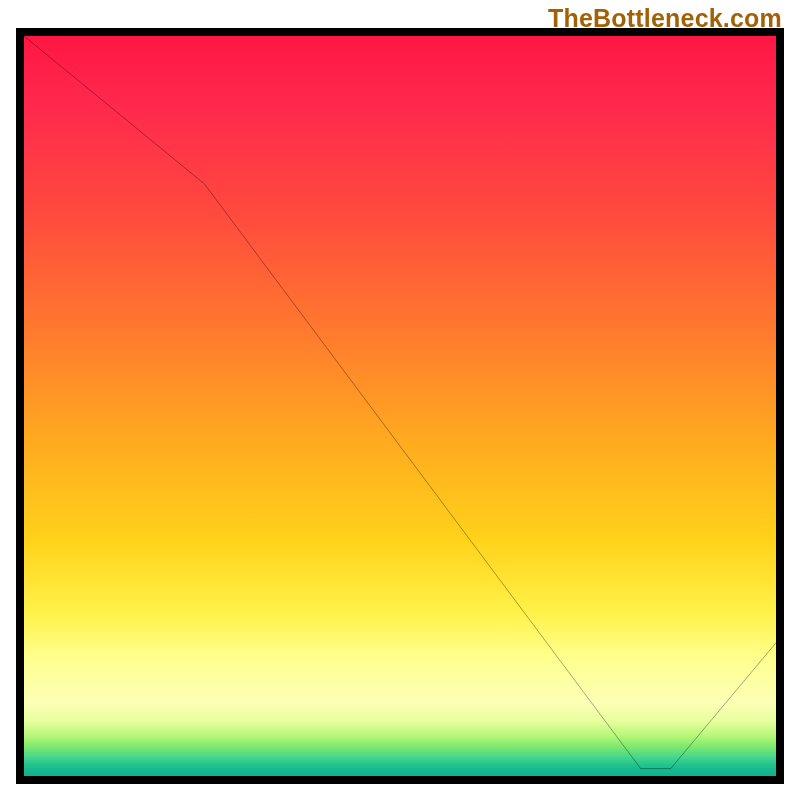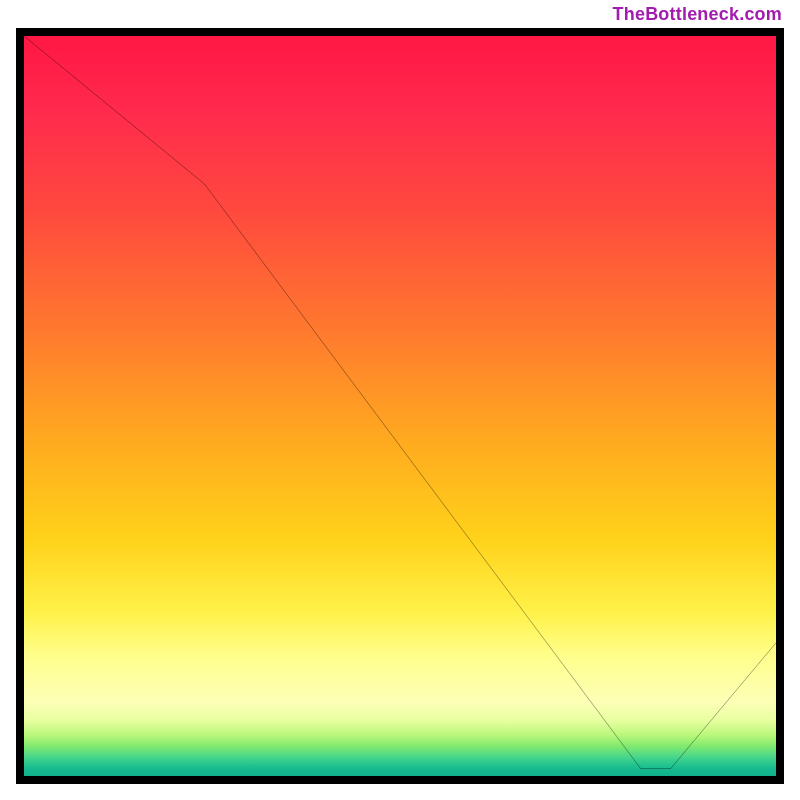--- a/index.html
+++ b/index.html
@@ -14,23 +14,23 @@
   .canvas {
     position: relative;
     width: 800px;
     height: 800px;
     background: #ffffff;
   }
   .watermark {
     position: absolute;
     top: 4px;
     right: 18px;
-    font-size: 18px;
+    font-size: 25px;
     font-weight: 600;
-    color: #a21caf;
+    color: #a16207;
     letter-spacing: 0.2px;
   }
   .frame {
     position: absolute;
     left: 16px;
     top: 28px;
     width: 768px;
     height: 756px;
     border: 8px solid #000;
     box-sizing: border-box;

